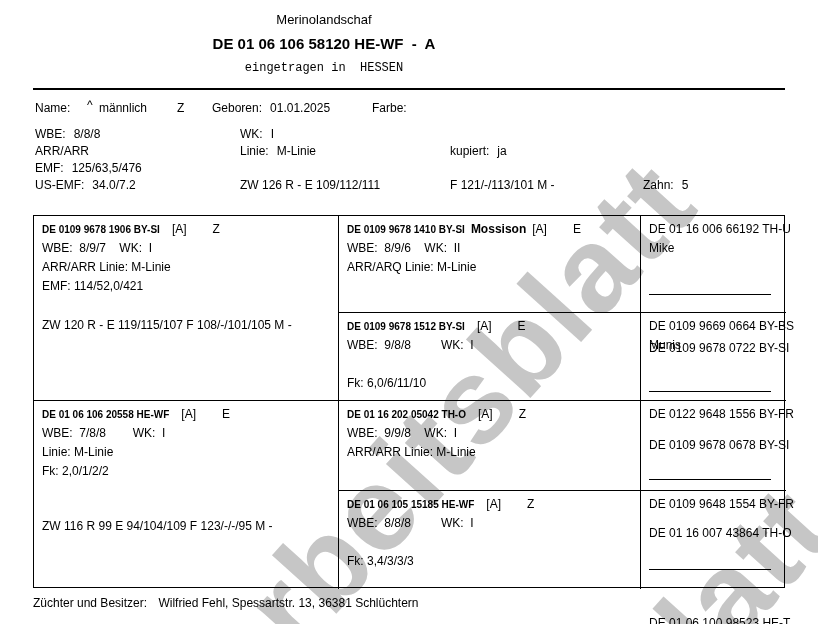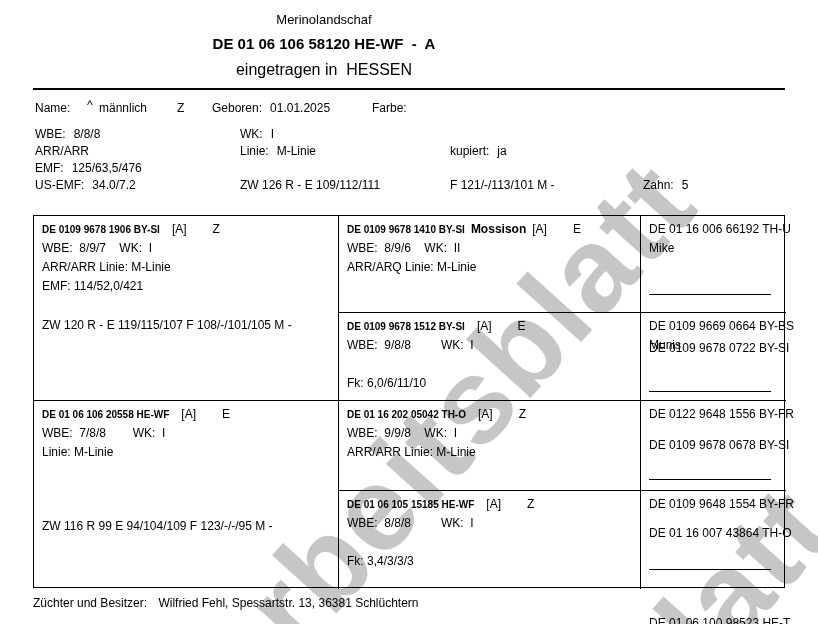--- a/index.html
+++ b/index.html
@@ -4,21 +4,21 @@
 <style>
   html,body{margin:0;padding:0;background:#fff;}
   .page{position:relative;width:818px;height:624px;background:#ffffff;
         font-family:"Liberation Sans",sans-serif;color:#000;overflow:hidden;}
   .abs{position:absolute;}
   .z1{z-index:1;}
   
   .hdr{left:0;top:0;width:648px;text-align:center;}
   .breed{top:12px;font-size:13px;}
   .animal-id{top:35px;font-size:15px;font-weight:bold;white-space:pre;}
-  .registered{top:61px;font-size:16px;white-space:pre;}
+  .registered{top:61px;font-size:12px;white-space:pre;font-family:Liberation Mono, monospace;}
   .rule{left:33px;top:88px;width:752px;height:2px;background:#000;}
   
   .it{font-size:12px;white-space:pre;}
   .grp .lab{white-space:pre;}
   .grp .val{margin-left:8px;white-space:pre;}
   
   .wm{position:absolute;z-index:0;font-size:120px;font-weight:bold;letter-spacing:2px;
       white-space:nowrap;pointer-events:none;transform:translate(-50%,-50%) rotate(-48deg);}
   .wm1{left:439px;top:437px;}
   .wm2{left:575px;top:762px;}
@@ -91,20 +91,21 @@
       <div class="ln">WBE:  8/9/7    WK:  I</div>
       <div class="ln">ARR/ARR Linie: M-Linie</div>
       <div class="ln">EMF: 114/52,0/421</div>
       <div class="zw zw-sire">ZW 120 R - E 119/115/107 F 108/-/101/105 M -</div>
     </div>
 
     <div class="cell c-dam no-bb">
       <div class="title"><span class="aid">DE 01 06 106 20558 HE-WF</span><span class="aname"></span><span class="atag">[A]</span><span class="aflag">E</span></div>
       <div class="ln">WBE:  7/8/8        WK:  I</div>
       <div class="ln">Linie: M-Linie</div>
+      <div class="ln">Fk: 2,0/1/2/2</div>
       <div class="zw zw-dam">ZW 116 R 99 E 94/104/109 F 123/-/-/95 M -</div>
     </div>
 
     <div class="cell" style="grid-column:2;grid-row:1;">
       <div class="title"><span class="aid">DE 0109 9678 1410 BY-SI</span><span class="aname">Mossison</span><span class="atag">[A]</span><span class="aflag">E</span></div>
       <div class="ln">WBE:  8/9/6    WK:  II</div>
       <div class="ln">ARR/ARQ Linie: M-Linie</div>
     </div>
 
     <div class="cell" style="grid-column:2;grid-row:2;">

